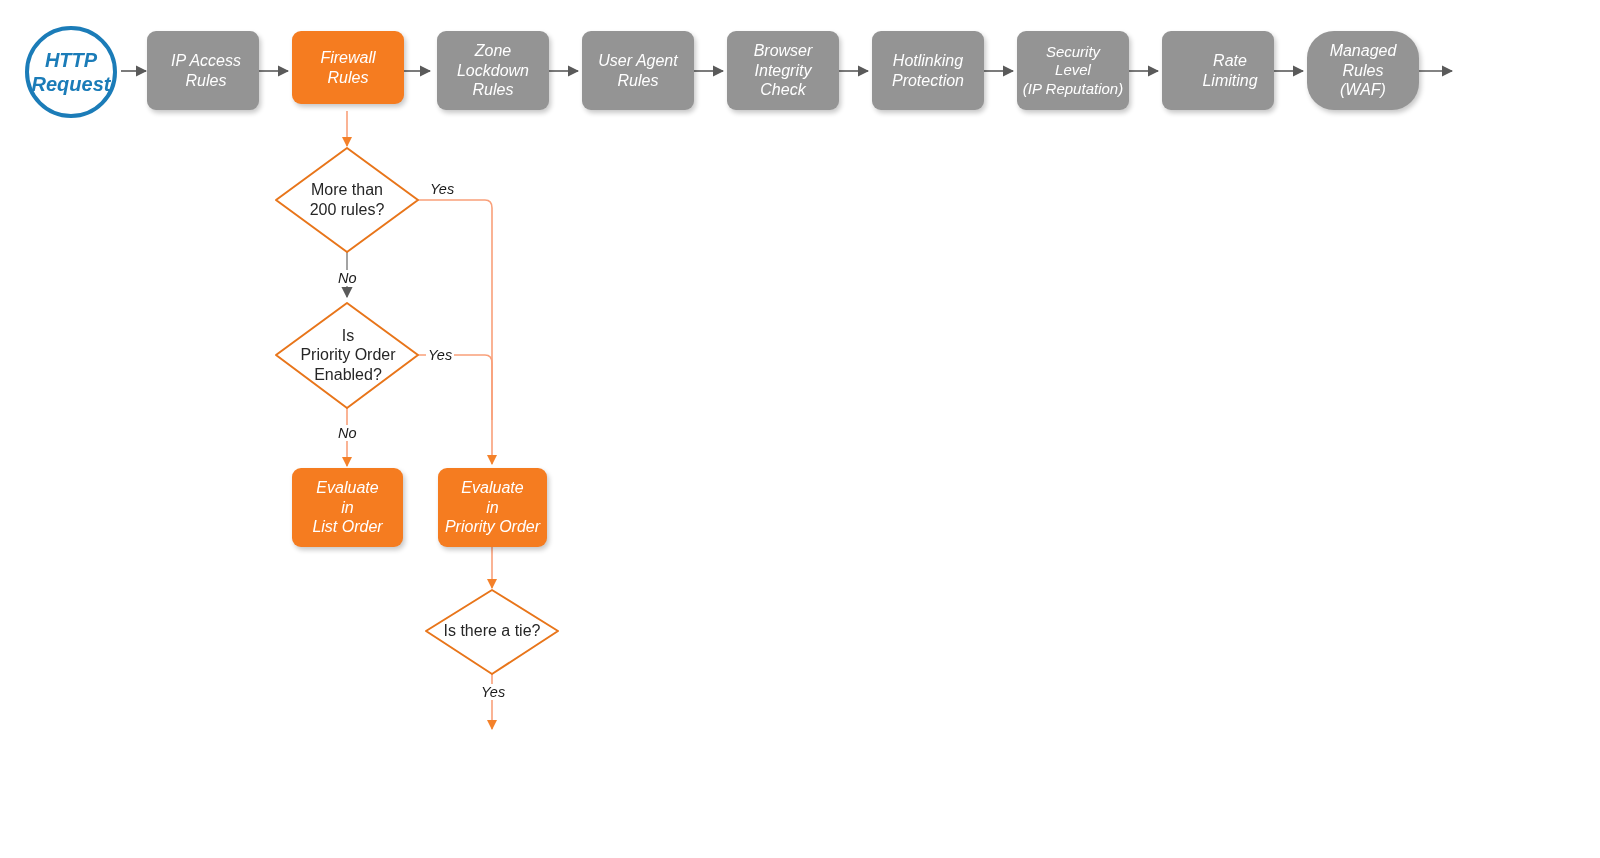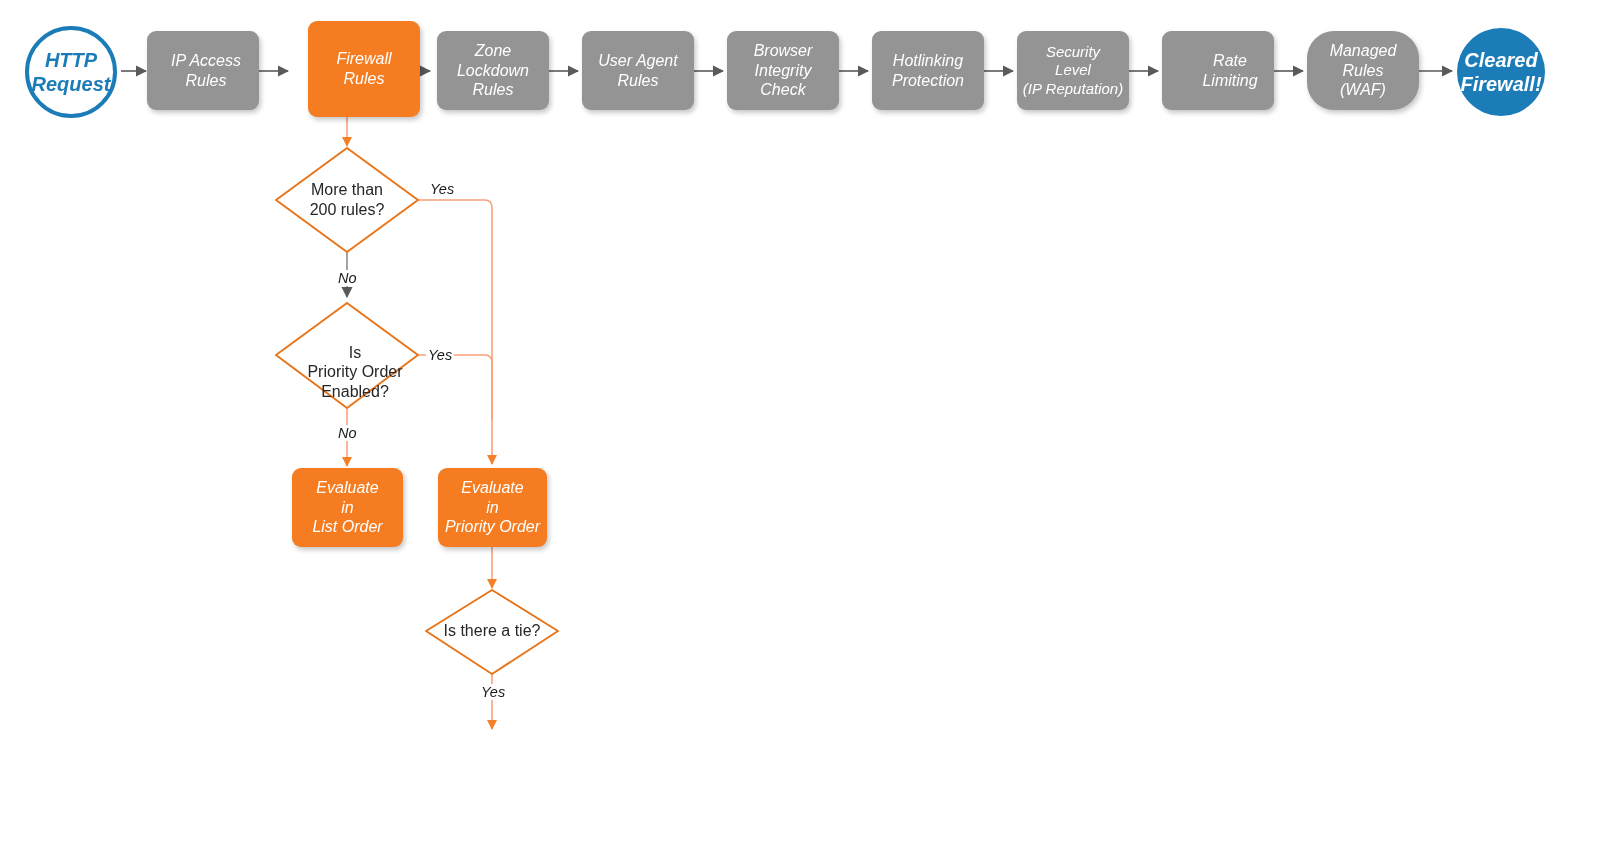--- a/index.html
+++ b/index.html
@@ -138,21 +138,21 @@
     </span>
   </div>
 
   <div class="node box gray" style="left:147px; top:31px; width:112px; height:79px;padding-left:6px;">
     <span>
       <span>IP Access</span><br>
       <span>Rules</span>
     </span>
   </div>
 
-  <div class="node box orange" style="left:292px; top:21px; width:112px; height:96px;margin-left:16px;">
+  <div class="node box orange" style="left:292px; top:31px; width:112px; height:73px;">
     <span>
       <span>Firewall</span><br>
       <span>Rules</span>
     </span>
   </div>
 
   <div class="node box gray" style="left:437px; top:31px; width:112px; height:79px;">
     <span>
       <span>Zone</span><br>
       <span>Lockdown</span><br>
@@ -198,35 +198,29 @@
   </div>
 
   <div class="node box gray" style="left:1307px; top:31px; width:112px; height:79px;border-radius:27px;">
     <span>
       <span>Managed</span><br>
       <span>Rules</span><br>
       <span>(WAF)</span>
     </span>
   </div>
 
-  <div class="node circle filled" style="left:1457px; top:28px; width:88px; height:88px;">
-    <span>
-      <span>Cleared</span><br>
-      <span>Firewall!</span>
-    </span>
-  </div>
 
   <div class="node diamond" style="left:277px; top:160px; width:140px; height:80px;">
     <span>
       <span>More than</span><br>
       <span>200 rules?</span>
     </span>
   </div>
 
-  <div class="node diamond" style="left:285px; top:327px; width:140px; height:56px;margin-top:17px;">
+  <div class="node diamond" style="left:278px; top:327px; width:140px; height:56px;">
     <span>
       <span>Is</span><br>
       <span>Priority Order</span><br>
       <span>Enabled?</span>
     </span>
   </div>
 
   <div class="node diamond" style="left:422px; top:619px; width:140px; height:24px;">
     <span>Is there a tie?</span>
   </div>

